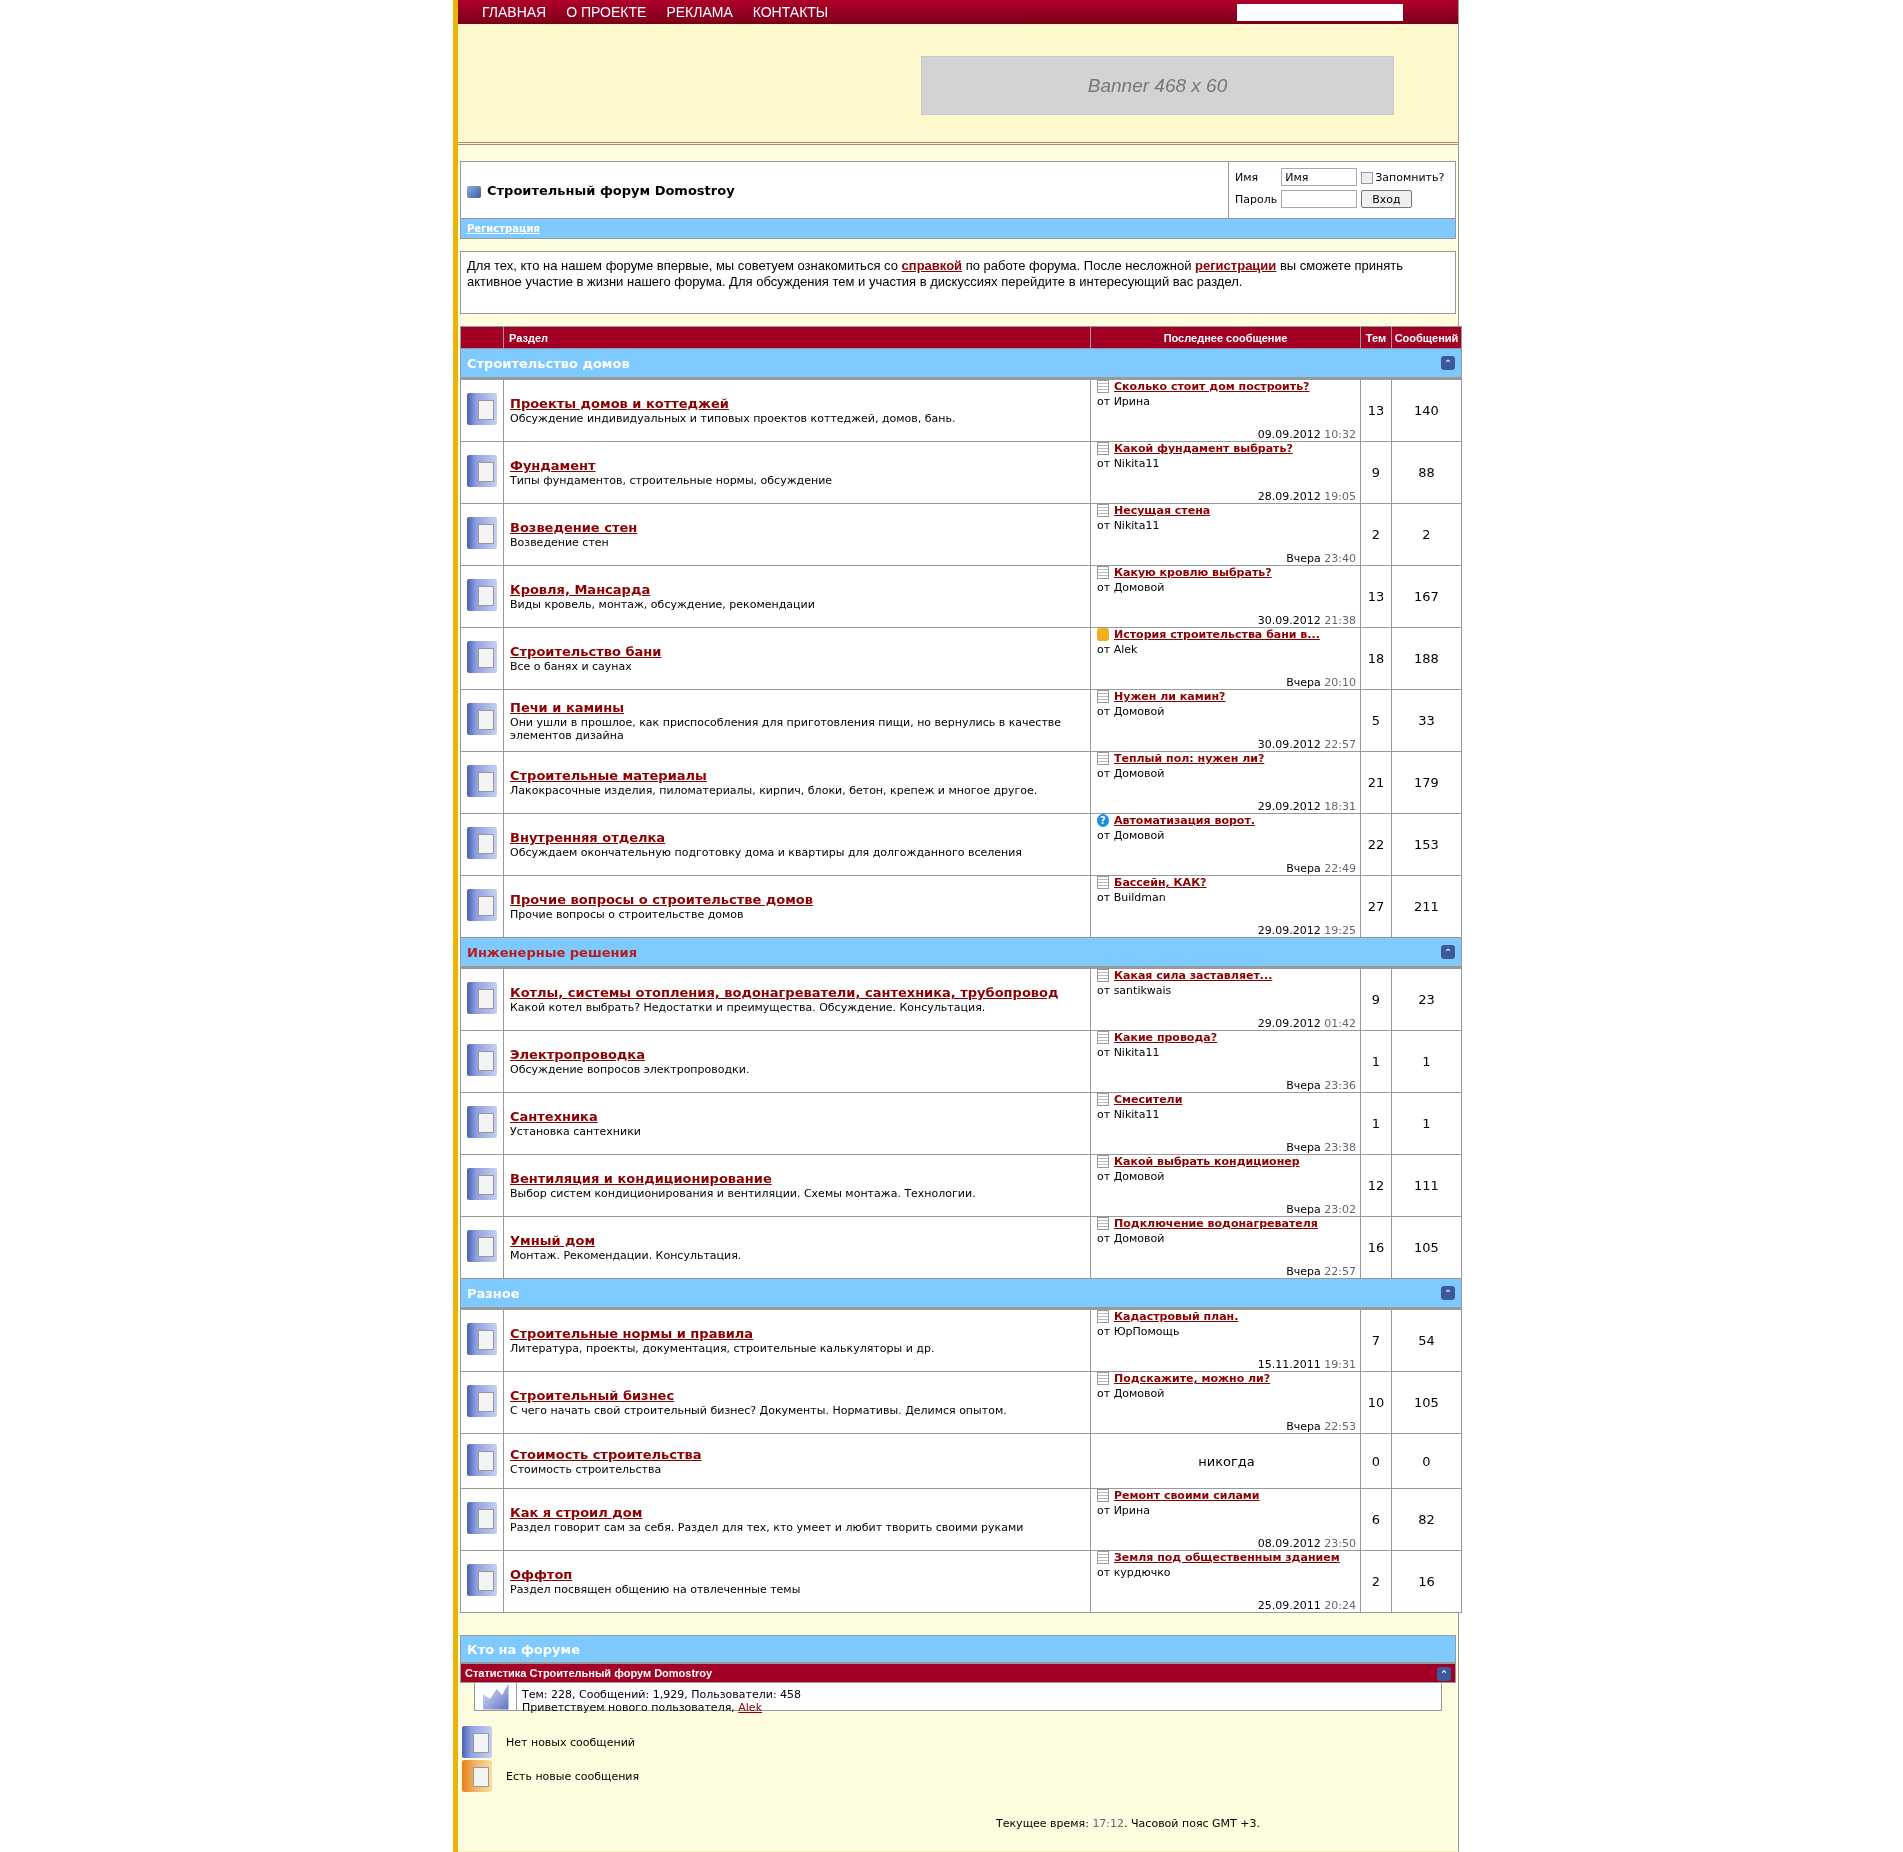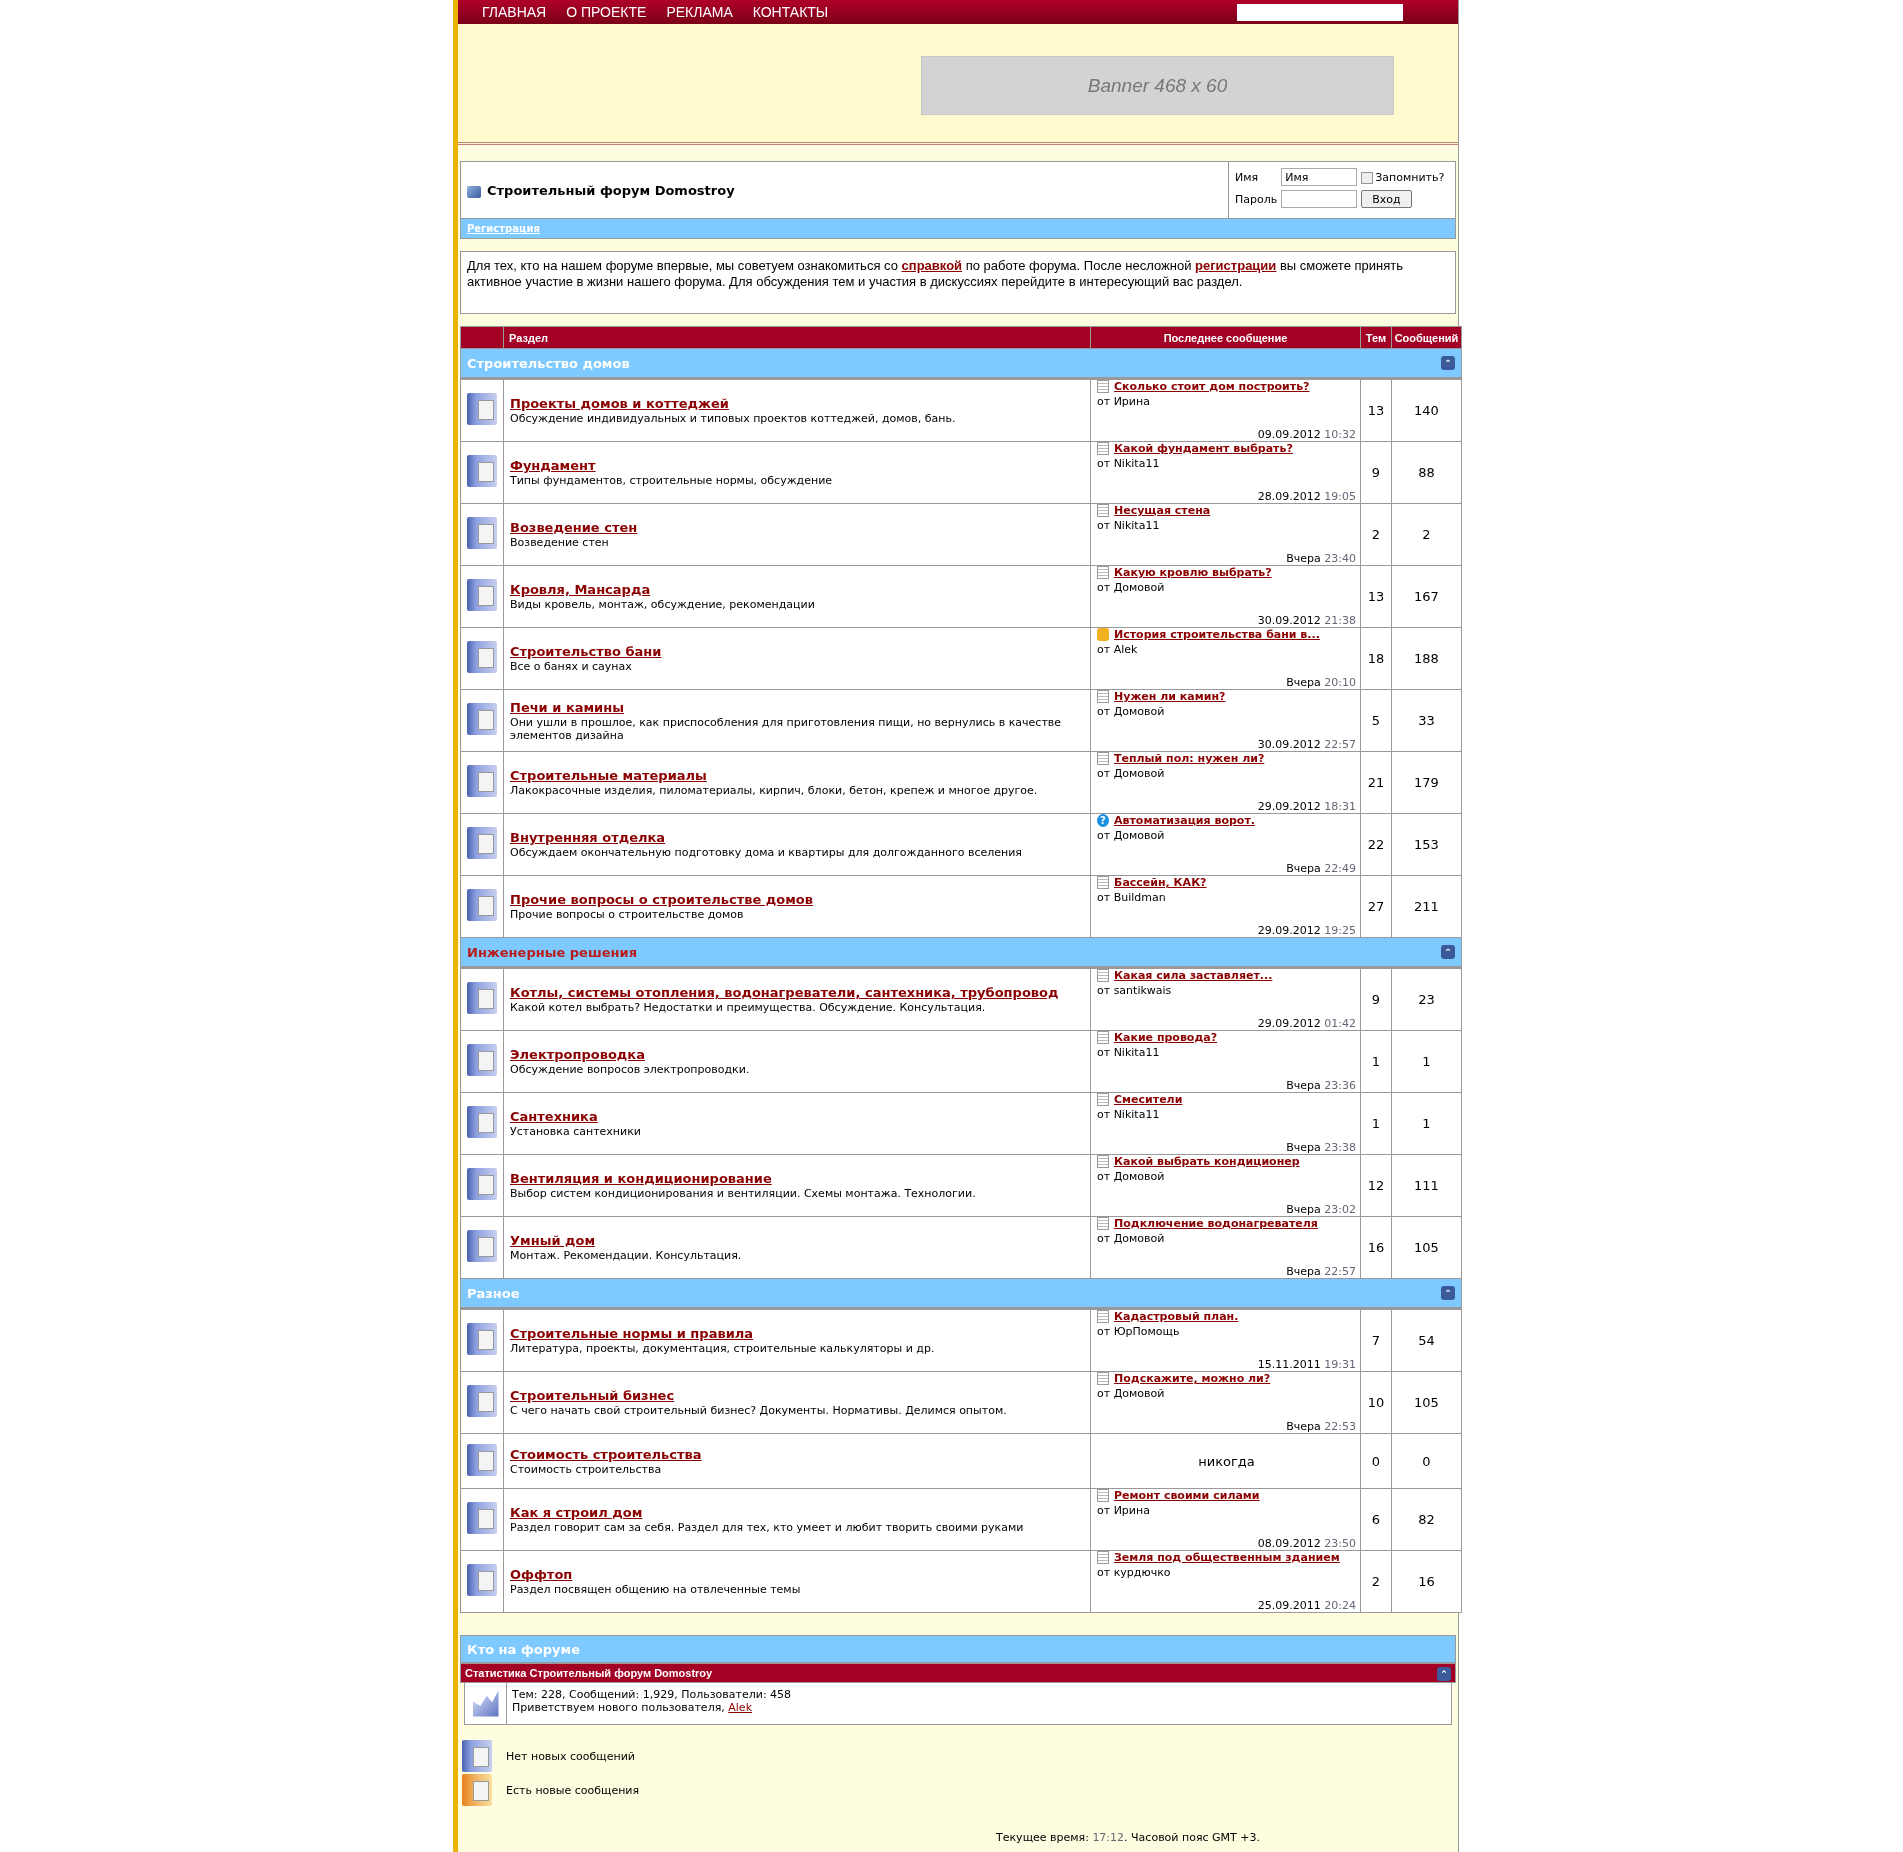--- a/index.html
+++ b/index.html
@@ -58,21 +58,21 @@
 td.last .t a{font-weight:bold}
 td.last .by{margin-top:2px}
 td.last .dt{text-align:right;margin-top:20px}
 td.last .dt .tm{color:#667}
 td.last.never{text-align:center;font-size:13px}
 td.num{text-align:center;font-size:13px}
 .gap{height:22px}
 .wof .head{height:28px;background:#7ec9ff;color:#fff;font-weight:bold;font-size:13px;padding-left:6px;display:flex;align-items:center;border:1px solid #999;margin:0 2px}
 .wof .sub{height:20px;background:#a30026;color:#fff;font-weight:bold;font-size:11px;font-family:"Liberation Sans",sans-serif;padding-left:4px;display:flex;align-items:center;border:1px solid #999;margin:0 2px;position:relative}
 .wof .sub .collapse{top:3px;right:4px}
-.wof .row{display:flex;height:42px;background:#fff;border:1px solid #999;border-top:none;margin:0 6px}
+.wof .row{display:flex;height:28px;background:#fff;border:1px solid #999;border-top:none;margin:0 16px}
 .wof .row .ic{width:42px;border-right:1px solid #999;display:flex;align-items:center;justify-content:center}
 .stats-ico{width:26px;height:26px;background:linear-gradient(135deg,#e0e8ff,#5a70c0);clip-path:polygon(0 100%,0 40%,30% 60%,55% 20%,75% 45%,100% 0,100% 100%)}
 .wof .row .tx{padding:5px 5px;font-size:11px;line-height:13px}
 .legend{padding:14px 4px 0 4px}
 .legend .item{display:flex;align-items:center;height:34px}
 .legend .item span.l{margin-left:14px;font-size:11px}
 .curtime{text-align:center;font-size:11px;margin-top:24px;padding-left:340px;height:34px}
 .curtime .tm{color:#667}
 .langbar{background:#fffacd;height:30px;display:flex;align-items:center;padding-left:7px;border-top:1px solid #fff3b0}
 .langsel{width:132px;height:17px;border:1px solid #999;background:#fff;font-size:11px;padding:0 4px;display:flex;align-items:center;justify-content:space-between;font-family:"Liberation Sans",sans-serif}

